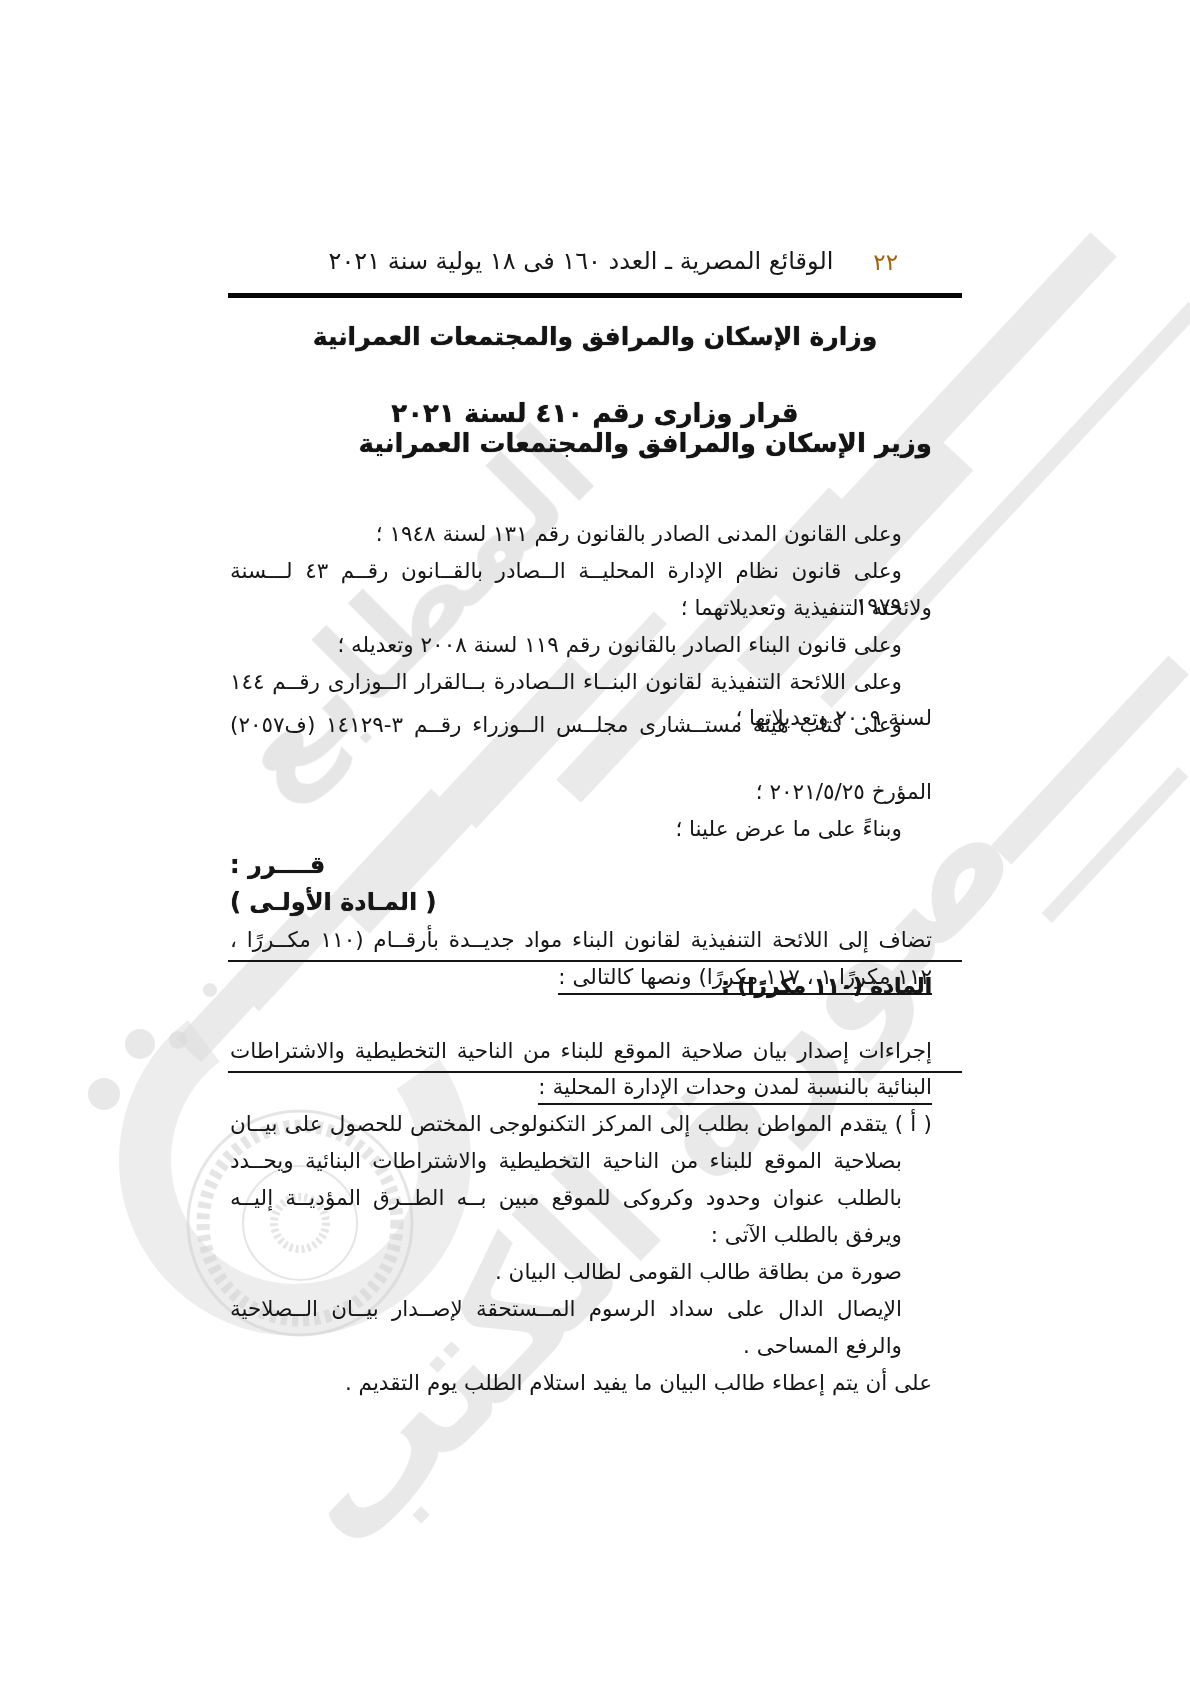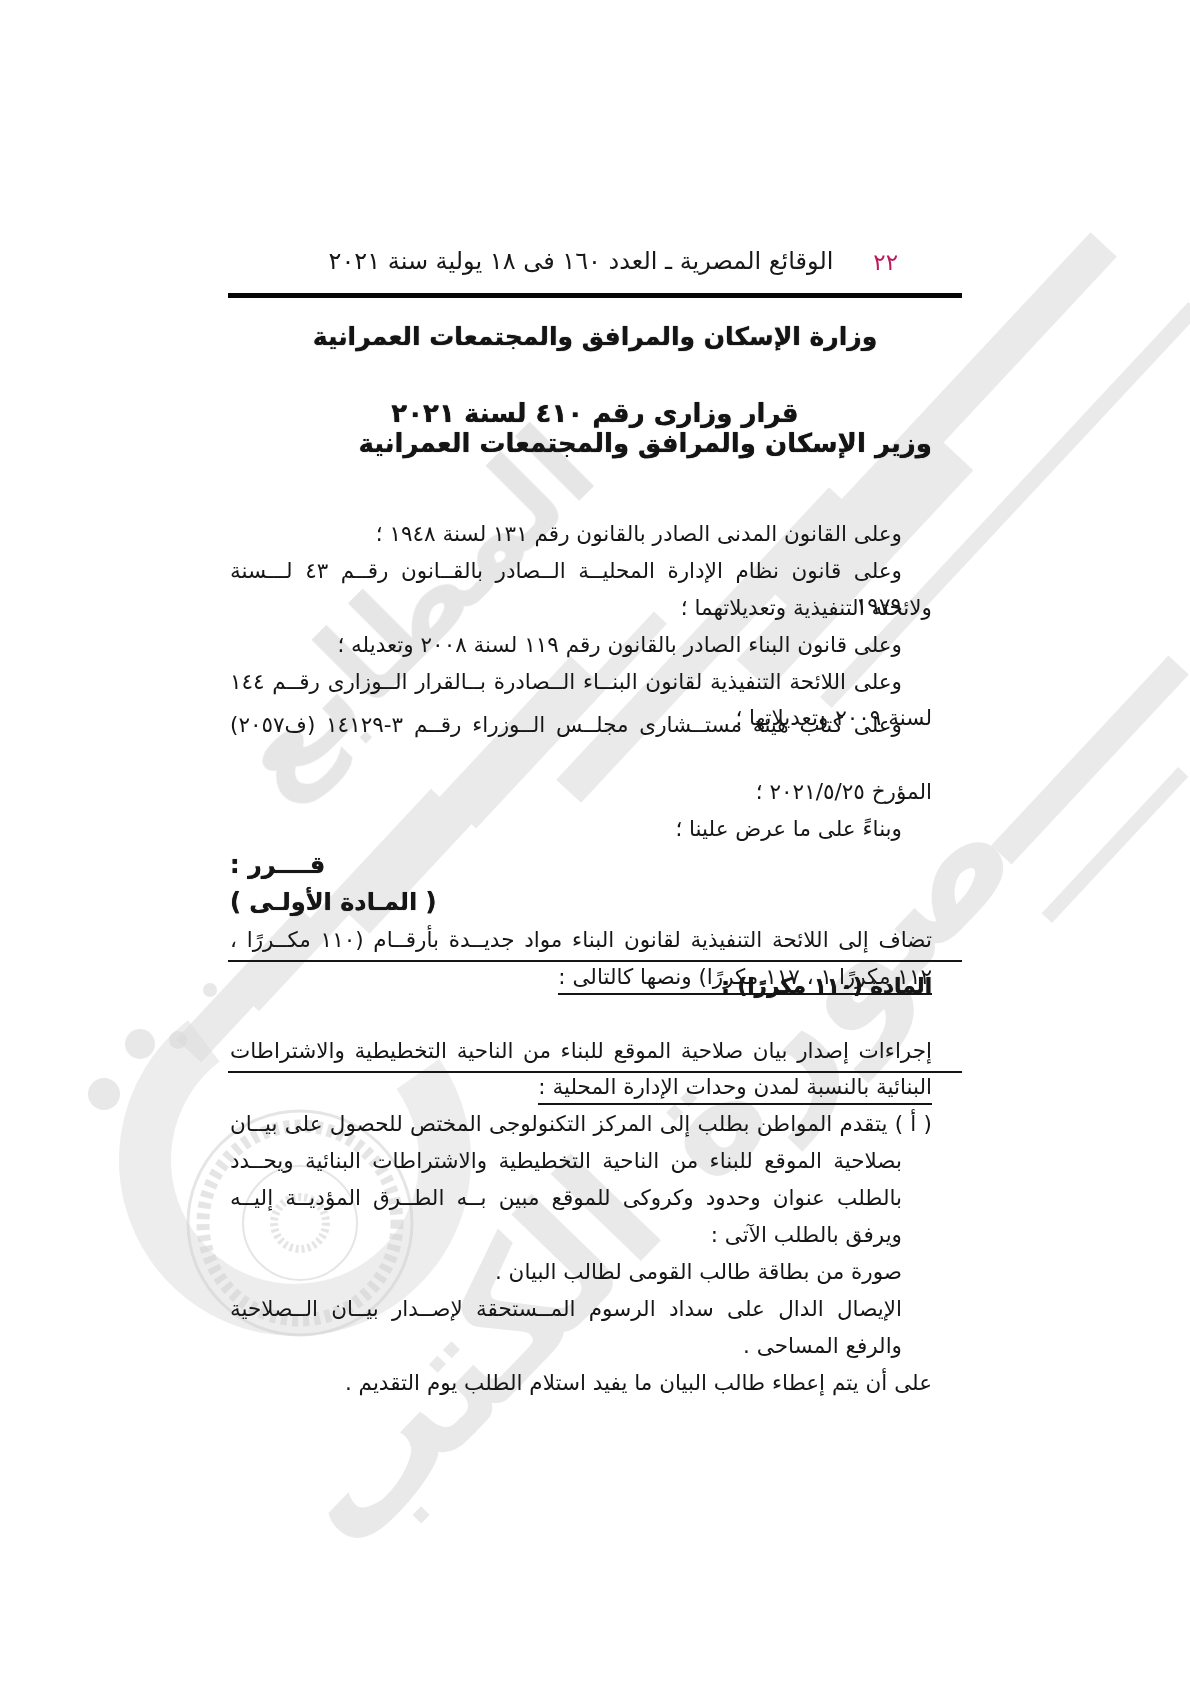--- a/index.html
+++ b/index.html
@@ -7,21 +7,21 @@
     position:relative;width:1190px;height:1683px;background:#fff;overflow:hidden;
     font-family:"DejaVu Sans",sans-serif;color:#141414;direction:rtl;
   }
   .wm{position:absolute;top:0;left:0;z-index:0;}
   .content{position:absolute;top:0;left:0;width:1190px;height:1683px;z-index:1;}
   .issue-line{
     position:absolute;top:247px;left:325px;width:512px;text-align:center;
     font-size:24px;white-space:nowrap;color:#181818;
   }
   .page-number{
-    position:absolute;top:249px;right:292px;font-size:23px;color:#be185d;
+    position:absolute;top:249px;right:292px;font-size:23px;color:#a16207;
   }
   .rule{position:absolute;top:293px;left:228px;width:734px;height:5px;background:#060606;}
   .ministry-title{
     position:absolute;top:322px;left:228px;width:734px;margin:0;text-align:center;
     font-size:25px;font-weight:bold;text-shadow:0 0 1px #111;white-space:nowrap;
   }
   .decree-title{
     position:absolute;top:398px;left:228px;width:734px;margin:0;text-align:center;
     font-size:26px;font-weight:bold;text-shadow:0 0 0.8px #111;white-space:nowrap;
   }

